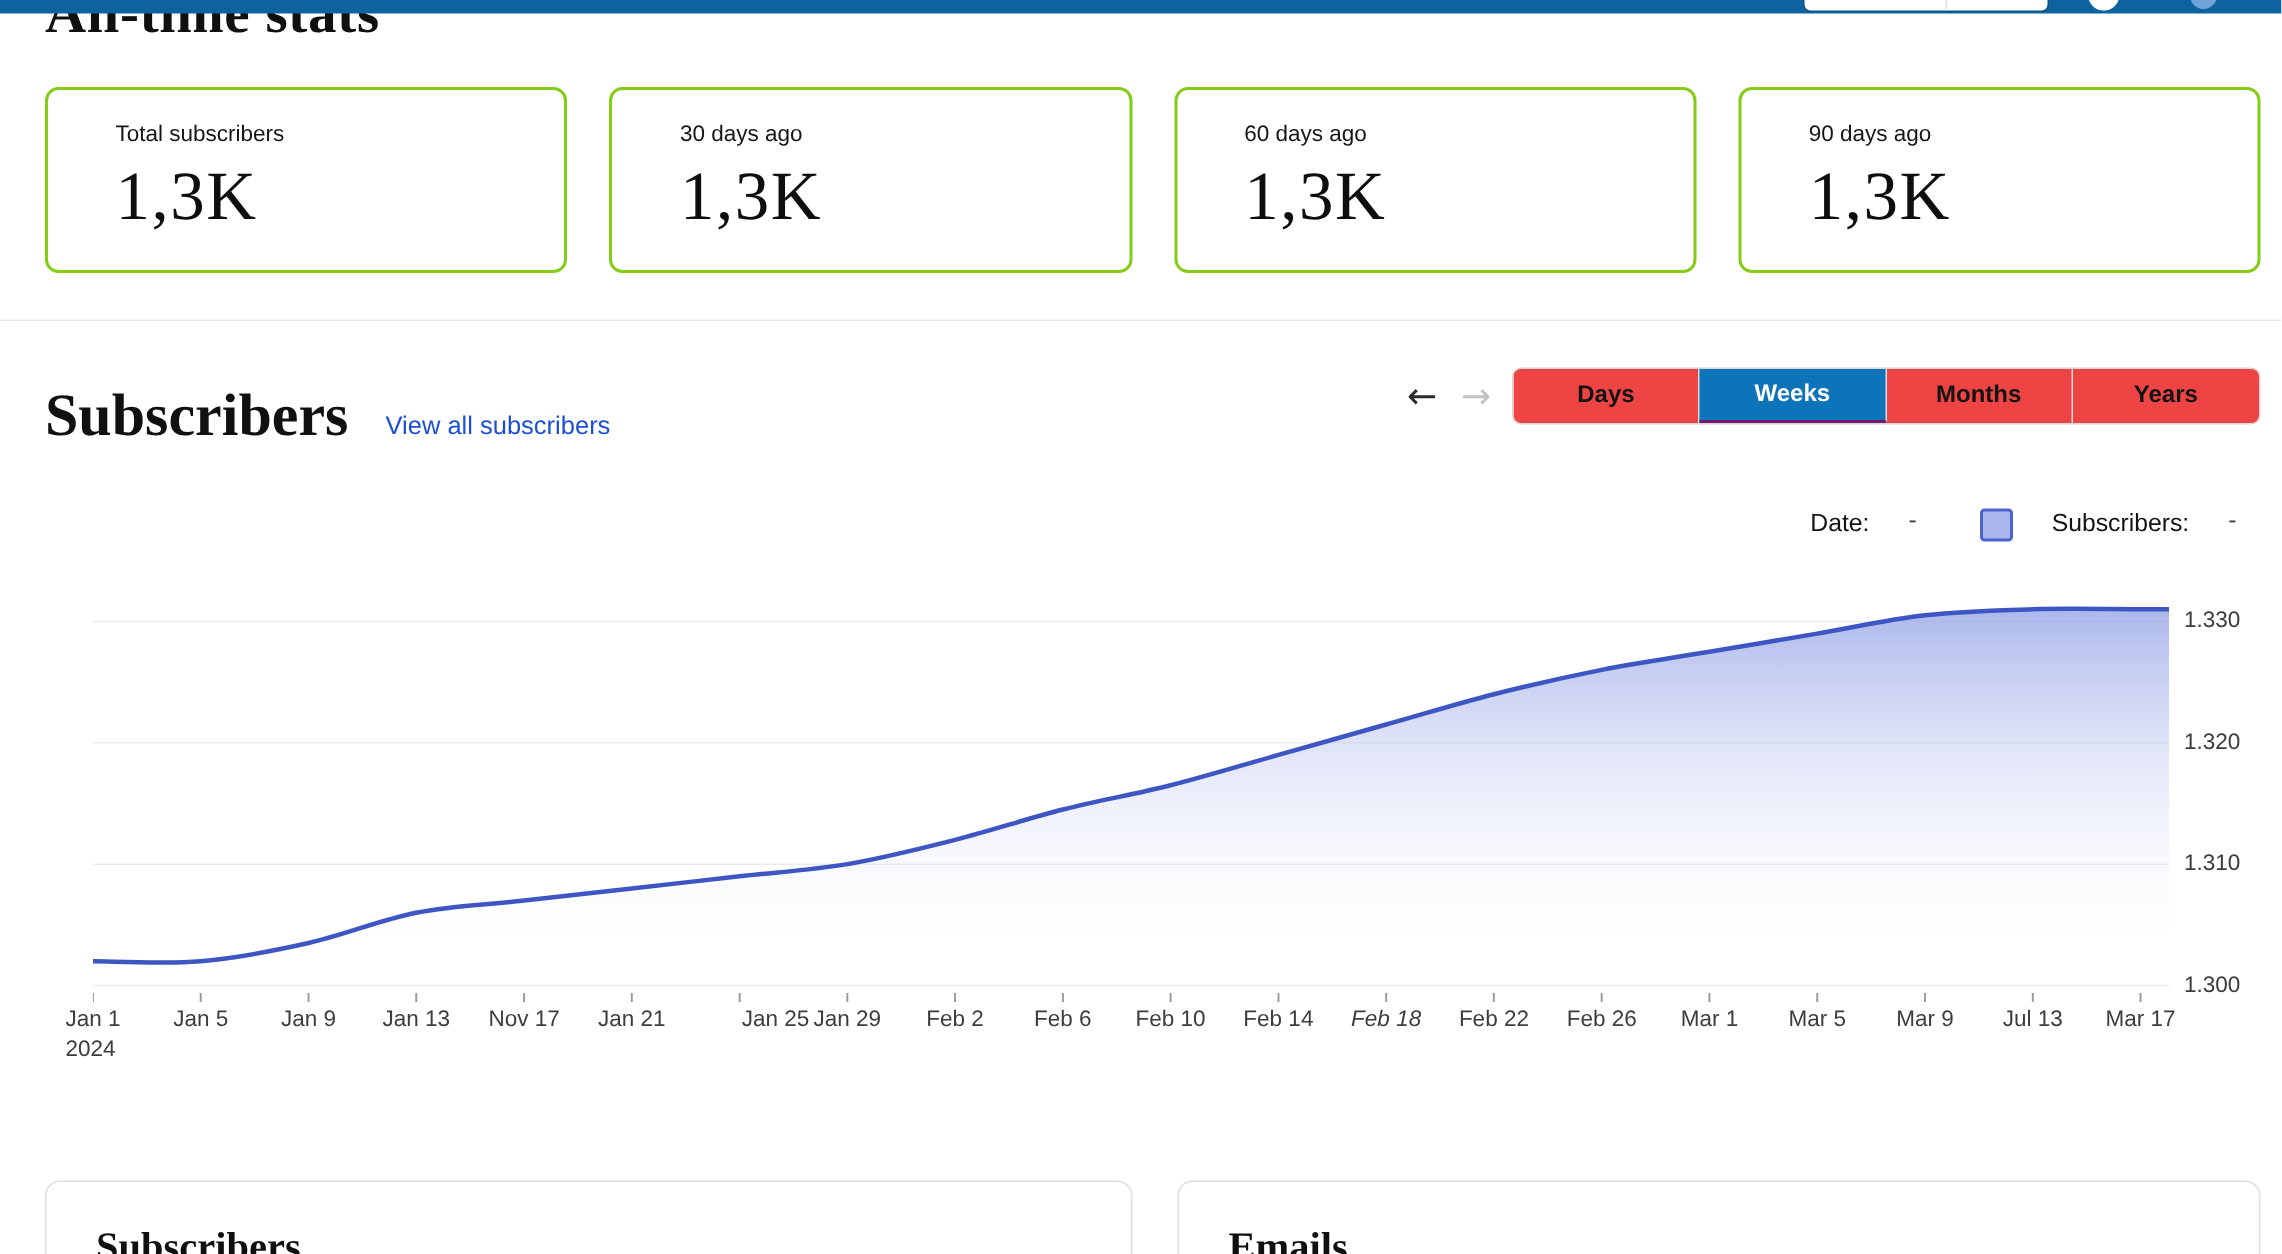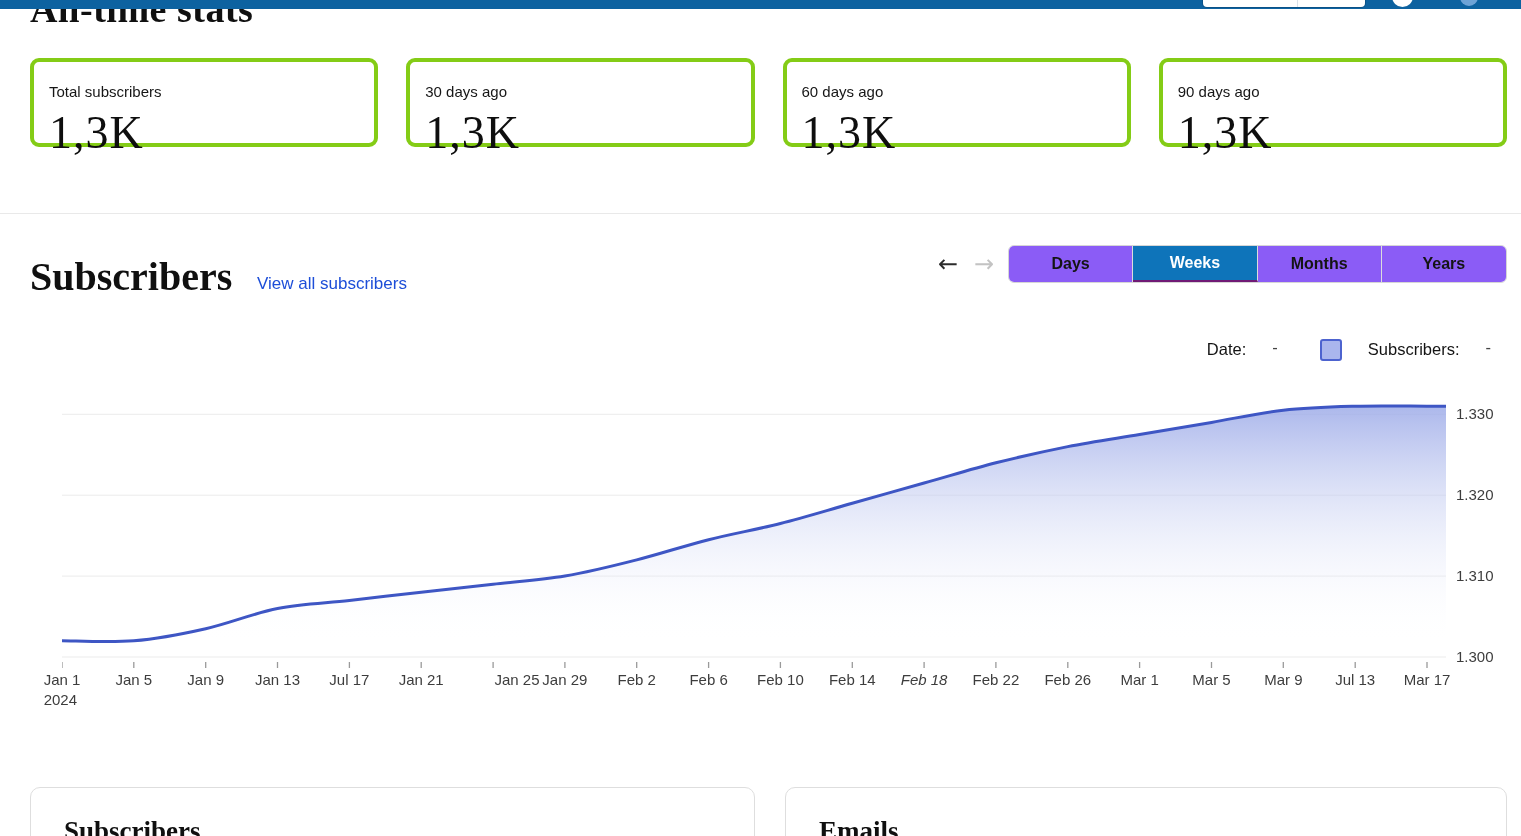--- a/index.html
+++ b/index.html
@@ -14,43 +14,43 @@
   .topbar .avatar{position:absolute;left:1392px;top:-14px;width:21px;height:21px;border-radius:50%;background:#ffffff;}
   .topbar .bell{position:absolute;left:1460px;top:-12px;width:18px;height:18px;border-radius:50%;background:#6ea3d6;}
   
   .page-title{
     position:absolute;left:30px;top:-13px;margin:0;
     font-family:"Liberation Serif",serif;font-weight:600;font-size:38px;color:#101010;letter-spacing:.5px;
   }
   
   .cards{position:absolute;left:30px;top:58px;width:1477px;display:flex;gap:28px;}
   .card{
-    flex:1 1 0;background:#fff;border:4px solid #84cc16;border-radius:9px;
-    height:89px;box-sizing:border-box;padding:21px 15px;
+    flex:1 1 0;background:#fff;border:2px solid #84cc16;border-radius:9px;
+    height:124px;box-sizing:border-box;padding:21px 45px;
   }
   .card .label{font-size:15px;color:#161616;}
   .card .value{font-family:"Liberation Serif",serif;font-size:46px;color:#0e0e0e;margin-top:6px;letter-spacing:1px;}
   .divider{position:absolute;left:0;top:213px;width:1521px;height:1px;background:#e9e9e9;}
   
   .sec-title{
     position:absolute;left:30px;top:253px;margin:0;
     font-family:"Liberation Serif",serif;font-weight:600;font-size:40px;color:#101010;
   }
   .view-all{position:absolute;left:257px;top:274px;font-size:17px;color:#1d4ed8;text-decoration:none;cursor:pointer;}
   .nav-arrow{position:absolute;top:249px;font-size:24px;line-height:30px;background:none;border:none;cursor:pointer;padding:0;font-family:"DejaVu Sans",sans-serif;}
   .nav-prev{left:938px;color:#2b2b2b;}
   .nav-next{left:974px;color:#c3c3c3;}
   
   .tabs{
     position:absolute;left:1008px;top:245px;width:499px;height:38px;
     display:grid;grid-template-columns:repeat(4,1fr);
     background:#fff;border:1px solid #d6d6d6;border-radius:6px;overflow:hidden;box-sizing:border-box;
   }
   .tab{
-    appearance:none;background:#8b5cf6;border:none;border-right:1px solid #dcdcdc;
+    appearance:none;background:#ef4444;border:none;border-right:1px solid #dcdcdc;
     font-family:"Liberation Sans",sans-serif;font-size:16px;font-weight:600;color:#141414;cursor:pointer;
   }
   .tab:last-child{border-right:none;}
   .tab.active{background:#0e74ba;color:#ffffff;border-bottom:2px solid #701a75;}
   
   .legend{position:absolute;top:300px;right:28px;display:flex;align-items:center;gap:26px;font-size:16.5px;color:#141414;margin-top:38px;}
   .legend .dash{color:#444;padding:0 2px 4px 0;}
   .legend .swatch{width:18px;height:18px;border-radius:3px;margin-left:14px;}
   
   .chart-svg{position:absolute;left:62px;top:390px;}
@@ -157,21 +157,21 @@
   </svg>
 <div id="axis-labels">
     <div class="ylabel" style="top: 648px;">1.300</div>
     <div class="ylabel" style="top: 567.091px;">1.310</div>
     <div class="ylabel" style="top: 486.182px;">1.320</div>
     <div class="ylabel" style="top: 405.273px;">1.330</div>
     <div class="xlabel" style="left: 62px;">Jan 1<span class="year">2024</span></div>
     <div class="xlabel" style="left: 133.842px;">Jan 5</div>
     <div class="xlabel" style="left: 205.684px;">Jan 9</div>
     <div class="xlabel" style="left: 277.526px;">Jan 13</div>
-    <div class="xlabel" style="left: 349.368px;">Jul 17</div>
+    <div class="xlabel" style="left: 349.368px;">Nov 17</div>
     <div class="xlabel" style="left: 421.211px;">Jan 21</div>
     <div class="xlabel" style="left: 517px;">Jan 25</div>
     <div class="xlabel" style="left: 564.895px;">Jan 29</div>
     <div class="xlabel" style="left: 636.737px;">Feb 2</div>
     <div class="xlabel" style="left: 708.579px;">Feb 6</div>
     <div class="xlabel" style="left: 780.421px;">Feb 10</div>
     <div class="xlabel" style="left: 852.263px;">Feb 14</div>
     <div class="xlabel" style="left: 924.105px; font-style: italic;">Feb 18</div>
     <div class="xlabel" style="left: 995.947px;">Feb 22</div>
     <div class="xlabel" style="left: 1067.79px;">Feb 26</div>

